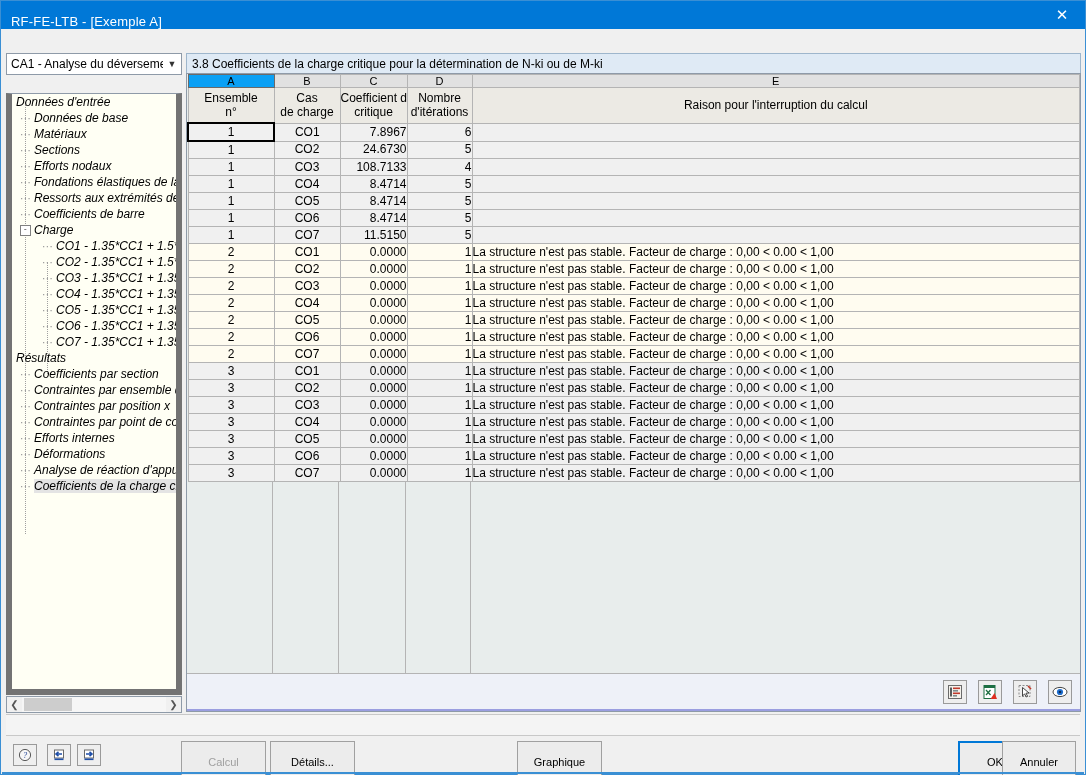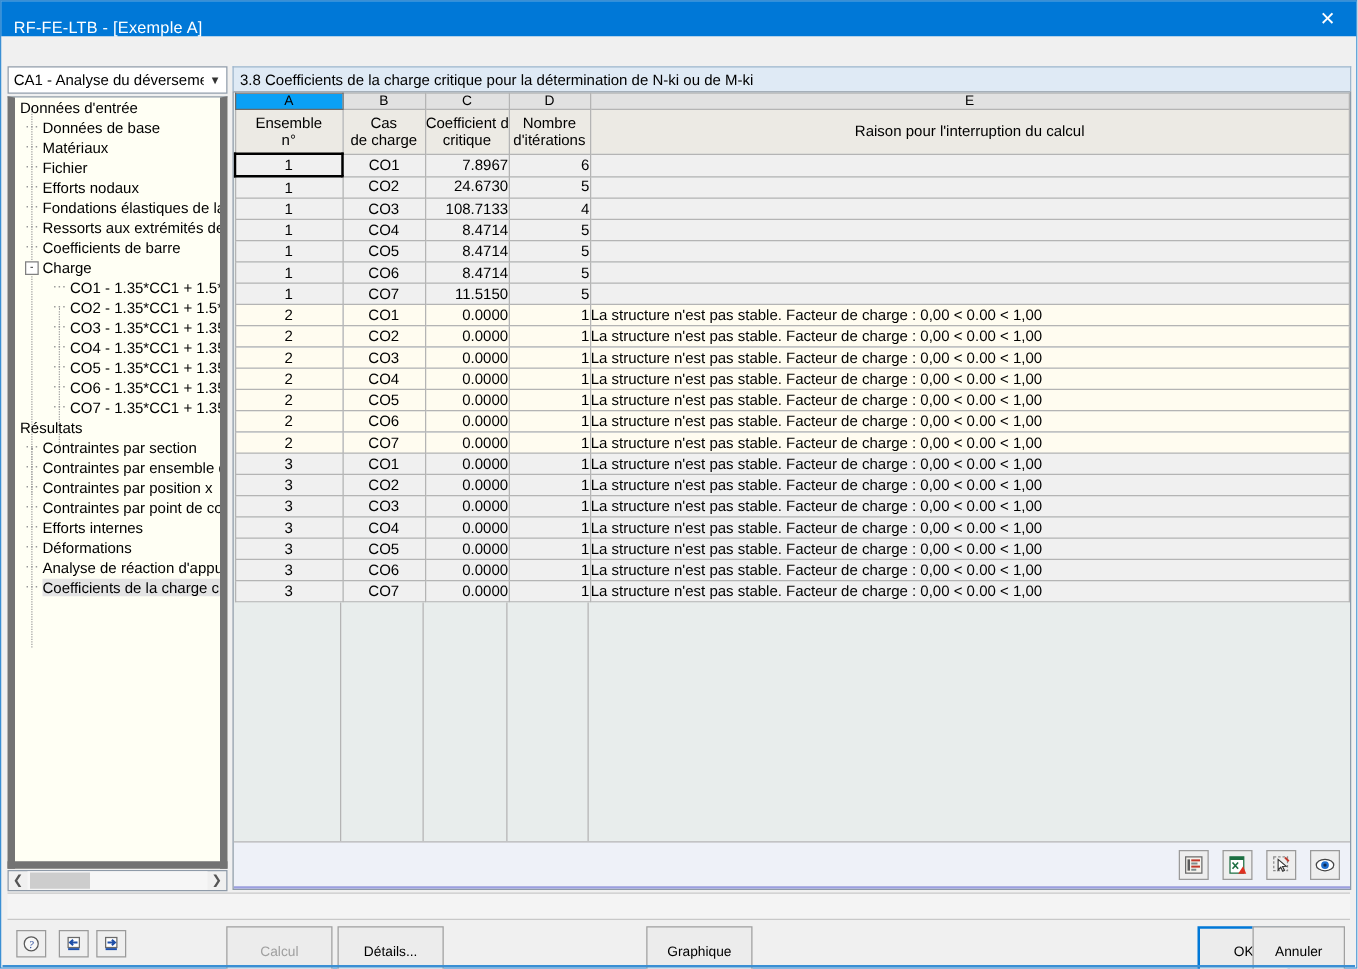--- a/index.html
+++ b/index.html
@@ -28,23 +28,23 @@
   
   .body{position:absolute;left:1px;top:50px;right:1px;bottom:60px;display:flex;}
 
   
   .leftpane{width:183px;display:flex;flex-direction:column;position:relative;}
   .combo{margin:2px 3px 2px 4px;height:22px;border:1px solid #8e9aa8;background:#fff;
          display:flex;align-items:center;box-sizing:border-box;font-size:12px;
          cursor:pointer;}
   .combo span.cv{flex:1;padding-left:4px;white-space:nowrap;overflow:hidden;}
   .combo .cv-arrow{width:18px;text-align:center;font-size:9px;color:#333;}
-  .tree{flex:1;margin:0 3px 0 4px;background:#fffff4;border:6px solid #737373;
+  .tree{flex:1;margin:16px 3px 0 4px;background:#fffff4;border:6px solid #737373;
         border-top:1px solid #8e9aa8;overflow:hidden;position:relative;
-        box-sizing:border-box;}
+        box-sizing:border-box;font-style:italic;}
   .tnode{height:16px;line-height:16px;white-space:nowrap;font-size:12px;
          padding-left:4px;position:relative;cursor:default;overflow:hidden;}
   .tnode.lvl1{padding-left:4px;}
   .tnode.lvl2{padding-left:22px;}
   .tnode.lvl3{padding-left:44px;}
   .tnode .dash{position:absolute;color:#9a9a9a;font-size:11px;}
   .tnode.lvl2 .dash{left:8px;}
   .tnode.lvl3 .dash{left:30px;}
   .vline{position:absolute;width:1px;border-left:1px dotted #a0a0a0;}
   .expander{position:absolute;left:8px;top:3px;width:9px;height:9px;border:1px solid #808080;
@@ -130,35 +130,35 @@
       </div>
 
       <div class="tree">
         <div class="vline" style="left:13px;top:8px;height:310px;"></div>
         <div class="vline" style="left:35px;top:168px;height:112px;"></div>
         <div class="vline" style="left:13px;top:280px;height:160px;"></div>
         <div id="tree-host">
             <div class="tnode lvl1"><span class="lbl">Données d'entrée</span></div>
             <div class="tnode lvl2"><span class="dash">⋯</span><span class="lbl">Données de base</span></div>
             <div class="tnode lvl2"><span class="dash">⋯</span><span class="lbl">Matériaux</span></div>
-            <div class="tnode lvl2"><span class="dash">⋯</span><span class="lbl">Fichier</span></div>
+            <div class="tnode lvl2"><span class="dash">⋯</span><span class="lbl">Sections</span></div>
             <div class="tnode lvl2"><span class="dash">⋯</span><span class="lbl">Efforts nodaux</span></div>
             <div class="tnode lvl2"><span class="dash">⋯</span><span class="lbl">Fondations élastiques de la barre</span></div>
             <div class="tnode lvl2"><span class="dash">⋯</span><span class="lbl">Ressorts aux extrémités de la barre</span></div>
             <div class="tnode lvl2"><span class="dash">⋯</span><span class="lbl">Coefficients de barre</span></div>
             <div class="tnode lvl2"><span class="expander">-</span><span class="lbl">Charge</span></div>
             <div class="tnode lvl3"><span class="dash">⋯</span><span class="lbl">CO1 - 1.35*CC1 + 1.5*CC2</span></div>
             <div class="tnode lvl3"><span class="dash">⋯</span><span class="lbl">CO2 - 1.35*CC1 + 1.5*CC3</span></div>
             <div class="tnode lvl3"><span class="dash">⋯</span><span class="lbl">CO3 - 1.35*CC1 + 1.35*CC2</span></div>
             <div class="tnode lvl3"><span class="dash">⋯</span><span class="lbl">CO4 - 1.35*CC1 + 1.35*CC3</span></div>
             <div class="tnode lvl3"><span class="dash">⋯</span><span class="lbl">CO5 - 1.35*CC1 + 1.35*CC4</span></div>
             <div class="tnode lvl3"><span class="dash">⋯</span><span class="lbl">CO6 - 1.35*CC1 + 1.35*CC5</span></div>
             <div class="tnode lvl3"><span class="dash">⋯</span><span class="lbl">CO7 - 1.35*CC1 + 1.35*CC6</span></div>
             <div class="tnode lvl1"><span class="lbl">Résultats</span></div>
-            <div class="tnode lvl2"><span class="dash">⋯</span><span class="lbl">Contraintes par section</span></div>
+            <div class="tnode lvl2"><span class="dash">⋯</span><span class="lbl">Coefficients par section</span></div>
             <div class="tnode lvl2"><span class="dash">⋯</span><span class="lbl">Contraintes par ensemble de barres</span></div>
             <div class="tnode lvl2"><span class="dash">⋯</span><span class="lbl">Contraintes par position x</span></div>
             <div class="tnode lvl2"><span class="dash">⋯</span><span class="lbl">Contraintes par point de contrainte</span></div>
             <div class="tnode lvl2"><span class="dash">⋯</span><span class="lbl">Efforts internes</span></div>
             <div class="tnode lvl2"><span class="dash">⋯</span><span class="lbl">Déformations</span></div>
             <div class="tnode lvl2"><span class="dash">⋯</span><span class="lbl">Analyse de réaction d'appui</span></div>
             <div class="tnode lvl2 sel"><span class="dash">⋯</span><span class="lbl">Coefficients de la charge critique</span></div>
           </div>
       </div>
 

